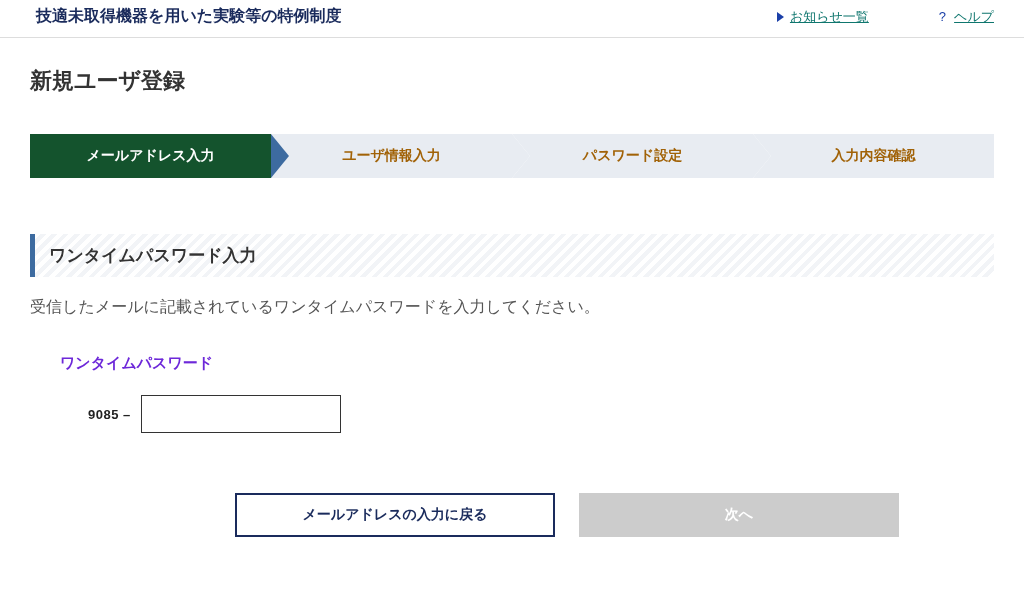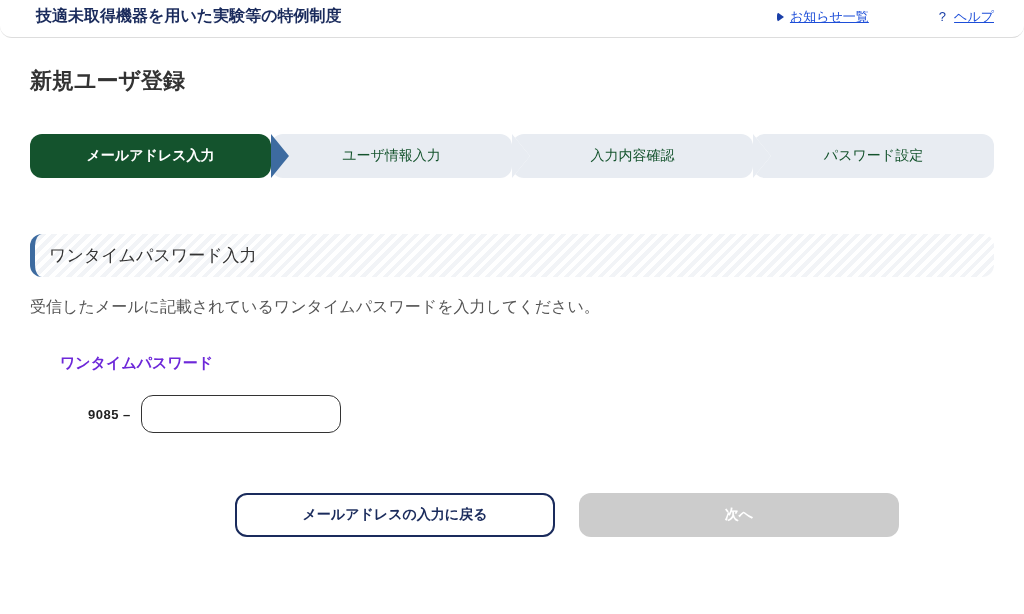--- a/index.html
+++ b/index.html
@@ -1,15 +1,15 @@
 <!DOCTYPE html>
 <html><head>
   <meta charset="utf-8">
   <style>
-    * { box-sizing: border-box; margin: 0; padding: 0; border-radius: 12px; }
+    * { box-sizing: border-box; margin: 0; padding: 0; }
     body {
       font-family: "Hiragino Kaku Gothic ProN", "Hiragino Sans", Meiryo, sans-serif;
       background: #fff;
       color: #333;
       width: 1024px;
     }
     .header {
       display: flex;
       align-items: center;
       padding: 6px 30px 10px 36px;
@@ -28,21 +28,21 @@
       font-size: 13px;
     }
     .news-link { display: flex; align-items: center; gap: 6px; }
     .news-link .tri {
       width: 0; height: 0;
       border-top: 5px solid transparent;
       border-bottom: 5px solid transparent;
       border-left: 7px solid #1a3fa8;
     }
     .news-link a, .help-link a {
-      color: #1d4ed8;
+      color: #0f766e;
       text-decoration: underline;
       cursor: pointer;
       text-align: right;
     }
     .help-link { display: flex; align-items: center; gap: 8px; }
     .help-link .q { color: #1a3fa8; font-size: 13px; }
     .content {
       padding: 28px 30px 40px 30px;
     }
     .page-heading {
@@ -58,22 +58,23 @@
       height: 44px;
       margin-bottom: 56px;
     }
     .step {
       flex: 1;
       position: relative;
       display: flex;
       align-items: center;
       justify-content: center;
       font-size: 14px;
-      color: #14532d;
+      color: #a16207;
       background: #e8ecf2;
+      font-weight: bold;
     }
     .step.active {
       background: #14532d;
       color: #fff;
       font-weight: bold;
     }
     .step::after {
       content: "";
       position: absolute;
       right: -18px;
@@ -103,21 +104,21 @@
       padding: 10px 14px;
       margin-bottom: 20px;
       background: repeating-linear-gradient(
         135deg,
         #fff 0 4px,
         #f2f4f7 4px 8px
       );
     }
     .section-title {
       font-size: 17px;
-      font-weight: normal;
+      font-weight: bold;
       color: #333;
     }
     .instruction {
       font-size: 16px;
       color: #555;
       margin-bottom: 36px;
     }
     .field-label {
       font-size: 15px;
       font-weight: bold;
@@ -190,22 +191,22 @@
     </div>
   </div>
 </div>
 
 <div class="content">
   <h1 class="page-heading">新規ユーザ登録</h1>
 
   <div class="progress">
     <div class="step active">メールアドレス入力</div>
     <div class="step">ユーザ情報入力</div>
+    <div class="step">パスワード設定</div>
     <div class="step">入力内容確認</div>
-    <div class="step">パスワード設定</div>
   </div>
 
   <div class="section-title-wrap">
     <div class="section-title">ワンタイムパスワード入力</div>
   </div>
 
   <p class="instruction">受信したメールに記載されているワンタイムパスワードを入力してください。</p>
 
   <div class="field-label">ワンタイムパスワード</div>
 

